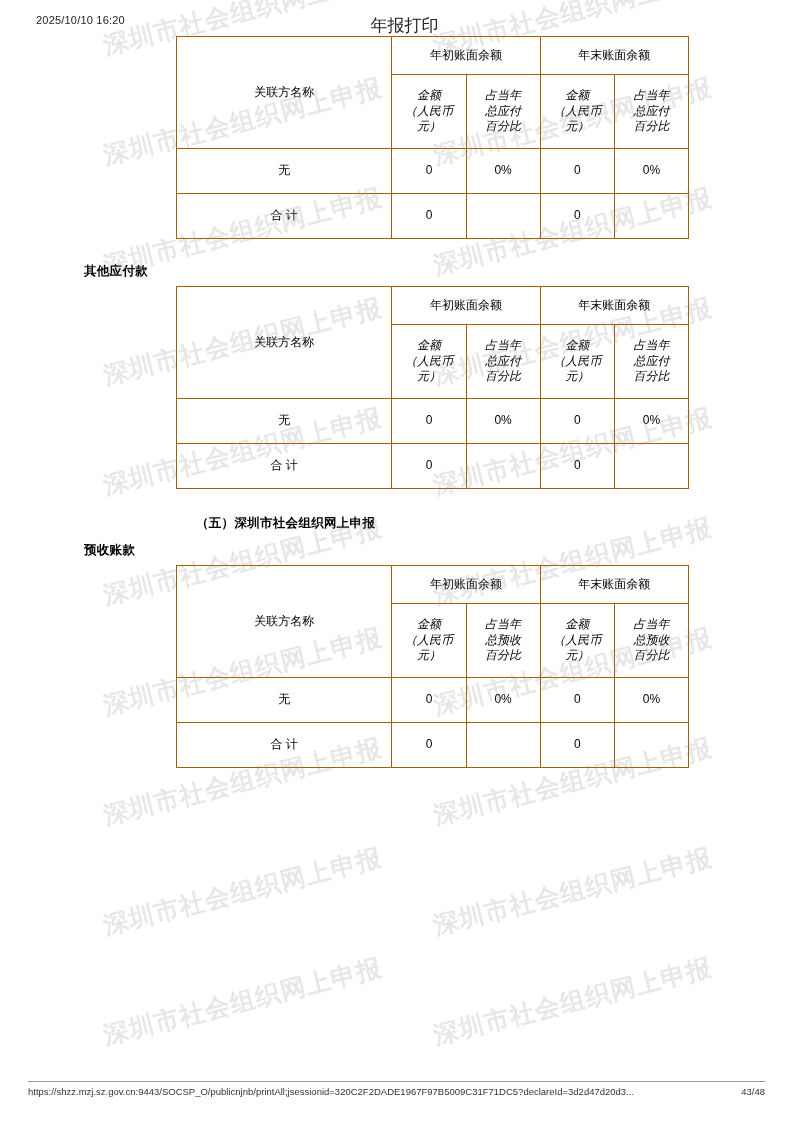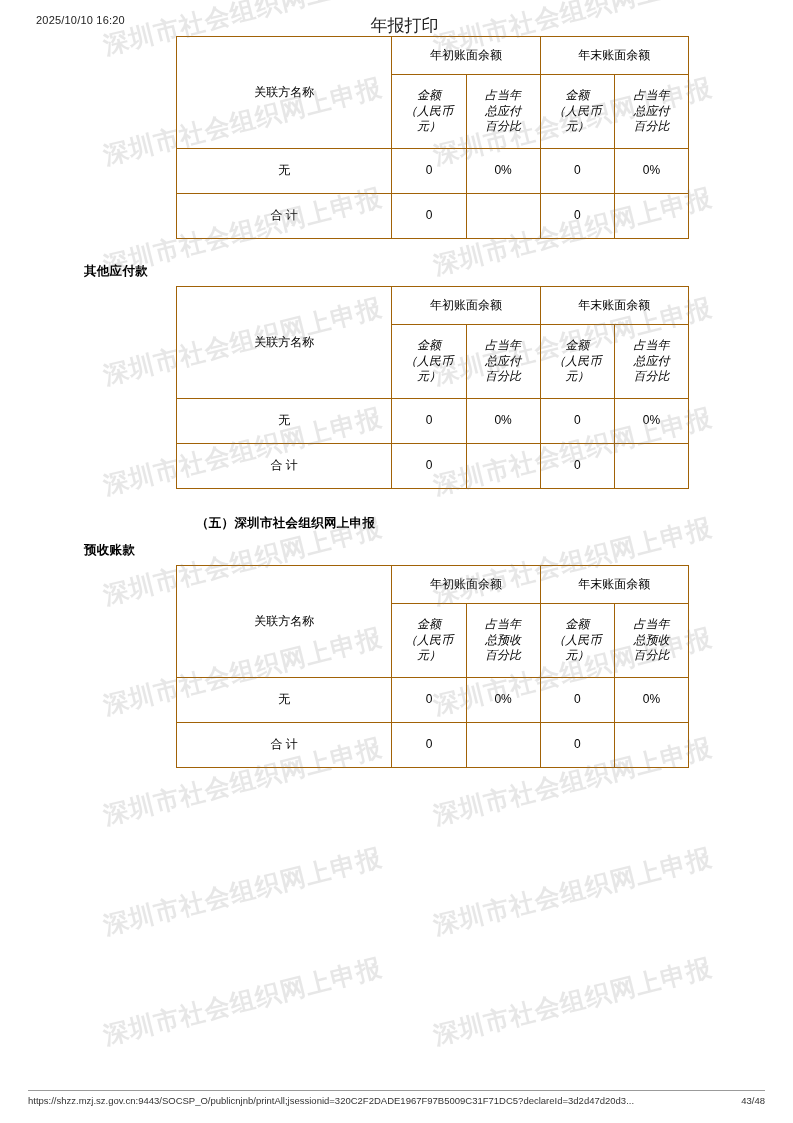--- a/index.html
+++ b/index.html
@@ -46,21 +46,21 @@
     width: 793px;
     text-align: center;
     font-size: 17px;
     color: #222;
   }
 
   
   .page-footer {
     position: absolute;
     left: 0;
-    bottom: 13px;
+    bottom: 22px;
     width: 793px;
     height: 20px;
   }
   .footer-rule {
     position: absolute;
     left: 28px;
     top: 0;
     width: 737px;
     border-top: 1px solid #9b9b9b;
   }

